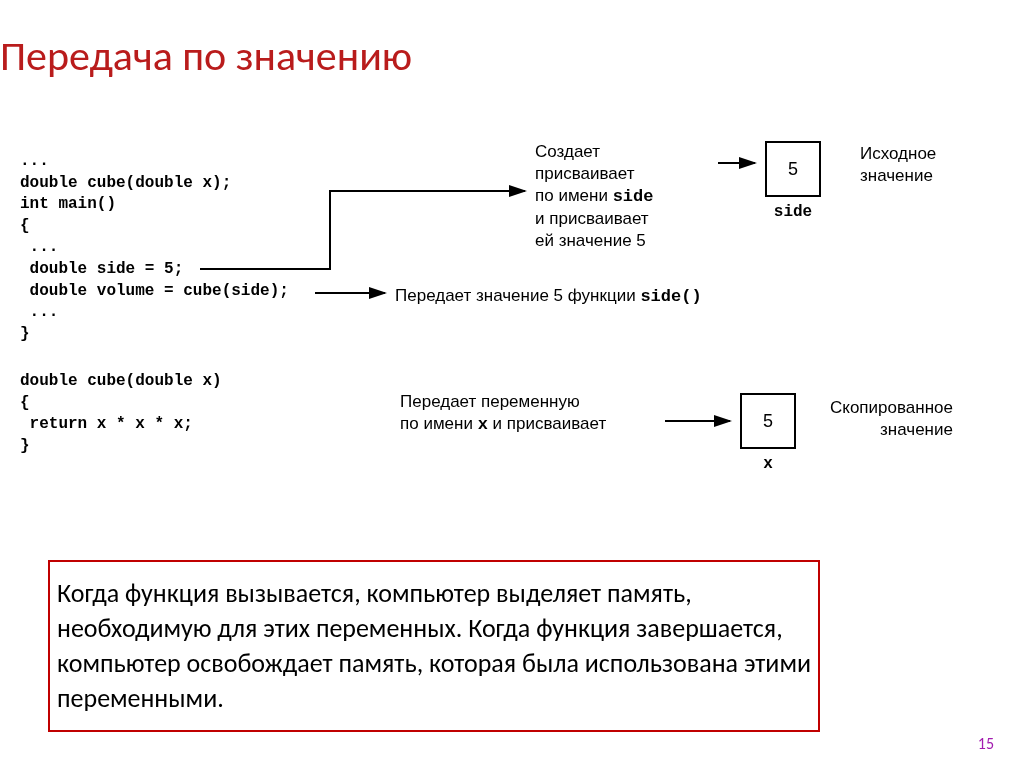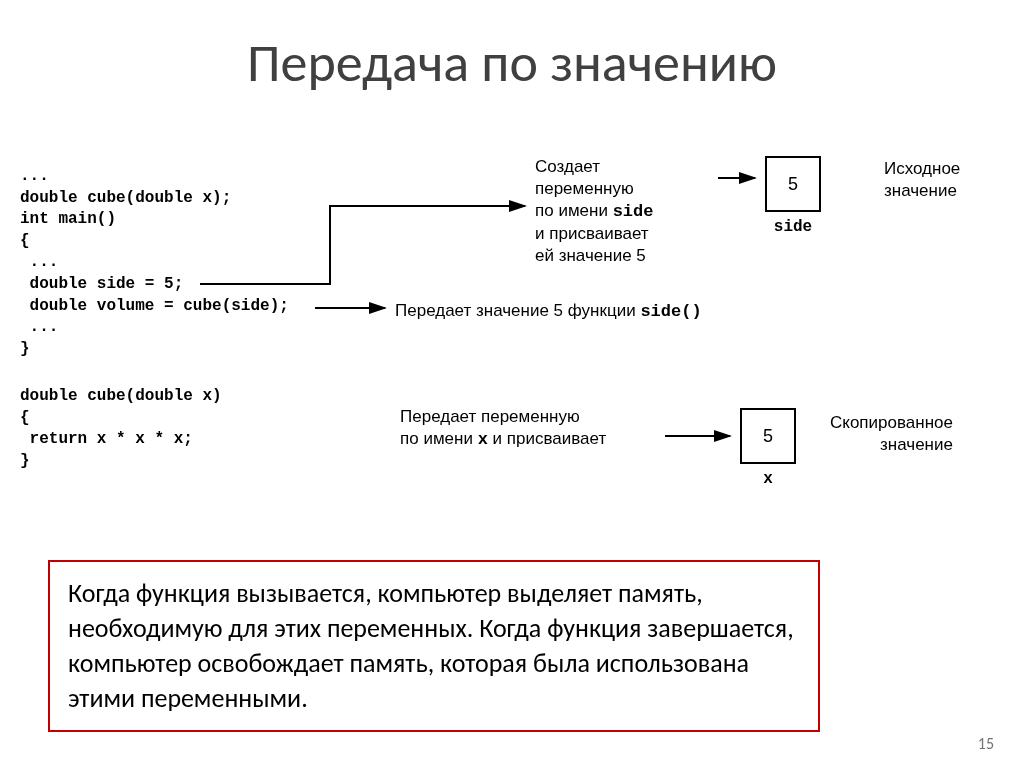--- a/index.html
+++ b/index.html
@@ -6,26 +6,26 @@
   body {
     width: 1024px;
     height: 767px;
     background: #fff;
     font-family: Calibri, Arial, sans-serif;
     color: #000;
     position: relative;
     overflow: hidden;
   }
   .title {
-    text-align: center;
-    font-size: 54px;
+    text-align: left;
+    font-size: 42px;
     font-weight: 400;
     padding-top: 30px;
     padding-bottom: 20px;
-    color: #404040;
+    color: #b91c1c;
   }
   .diagram-area {
     position: relative;
     width: 100%;
     height: 430px;
     margin-top: 10px;
   }
   .code {
     position: absolute;
     font-family: "Courier New", monospace;
@@ -71,31 +71,31 @@
     line-height: 1.3;
   }
   svg.arrows { position:absolute; left:0; top:0; width:100%; height:100%; pointer-events:none; }
 
   .note-box {
     position: absolute;
     left: 48px;
     top: 560px;
     width: 772px;
     border: 2px solid #c00000;
-    padding: 14px 18px;
+    padding: 14px 7px;
     font-family: Calibri, Arial, sans-serif;
     font-size: 26px;
     line-height: 1.35;
     color: #000;
   }
   .pagenum {
     position: absolute;
     right: 30px;
     bottom: 14px;
-    color: #737373;
+    color: #a21caf;
     font-size: 16px;
     font-family: Calibri, Arial, sans-serif;
   }
 </style>
 </head>
 <body>
 
 <h1 class="title">Передача по значению</h1>
 
 <div class="diagram-area">
@@ -110,31 +110,31 @@
  ...
 }</div>
 
   <div class="code" style="left:20px; top:260px;">double cube(double x)
 {
  return x * x * x;
 }</div>
 
   <div class="annot" style="left:535px; top:30px; width:170px;">
     <span>Создает</span><br>
-    <span>переменную</span><br>
+    <span>присваивает</span><br>
     <span>по имени </span><span class="mono">side</span><br>
     <span>и присваивает</span><br>
     <span>ей значение 5</span>
   </div>
 
   <div class="box" style="left:765px; top:30px;">
     <span>5</span>
   </div>
   <div class="boxlabel" style="left:765px; top:92px; width:56px;">side</div>
-  <div class="boxnote" style="left:860px; top:32px;margin-left:24px;">
+  <div class="boxnote" style="left:860px; top:32px;">
     <span>Исходное</span><br>
     <span>значение</span>
   </div>
 
   <div class="annot" style="left:395px; top:174px;">
     <span>Передает значение 5 функции </span><span class="mono">side()</span>
   </div>
 
   <div class="annot" style="left:400px; top:280px; width:260px;">
     <span>Передает переменную</span><br>

